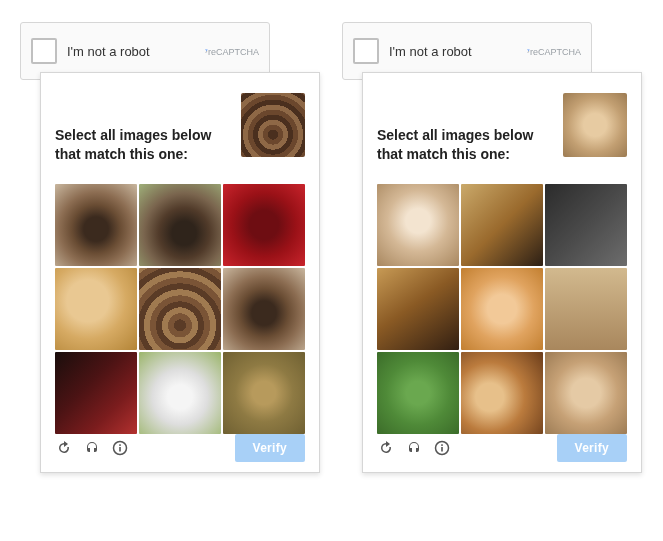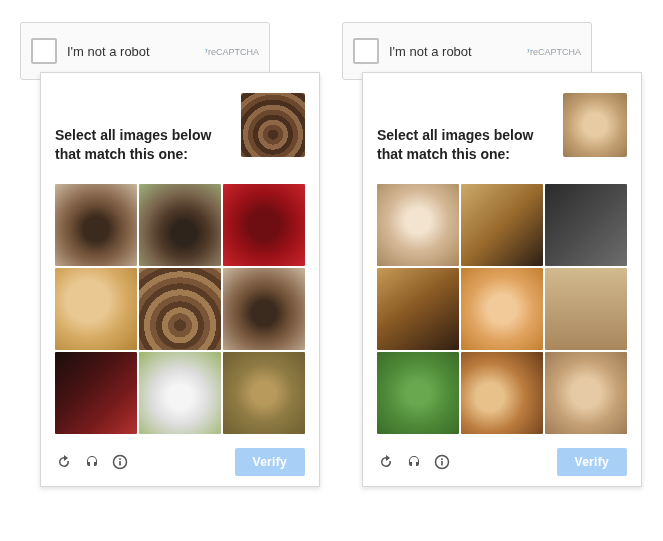--- a/index.html
+++ b/index.html
@@ -106,21 +106,20 @@
     position: relative;
     border-radius: 1px;
     overflow: hidden;
     cursor: pointer;
   }
   .cell .fill {
     position: absolute;
     left: 0; top: 0; right: 0; bottom: 0;
   }
   .footer {
-    margin-top: 14px;
     display: flex;
     align-items: center;
   }
   .footer .icons {
     display: flex;
     gap: 10px;
     color: #555;
   }
   .footer .icons span {
     width: 18px;

